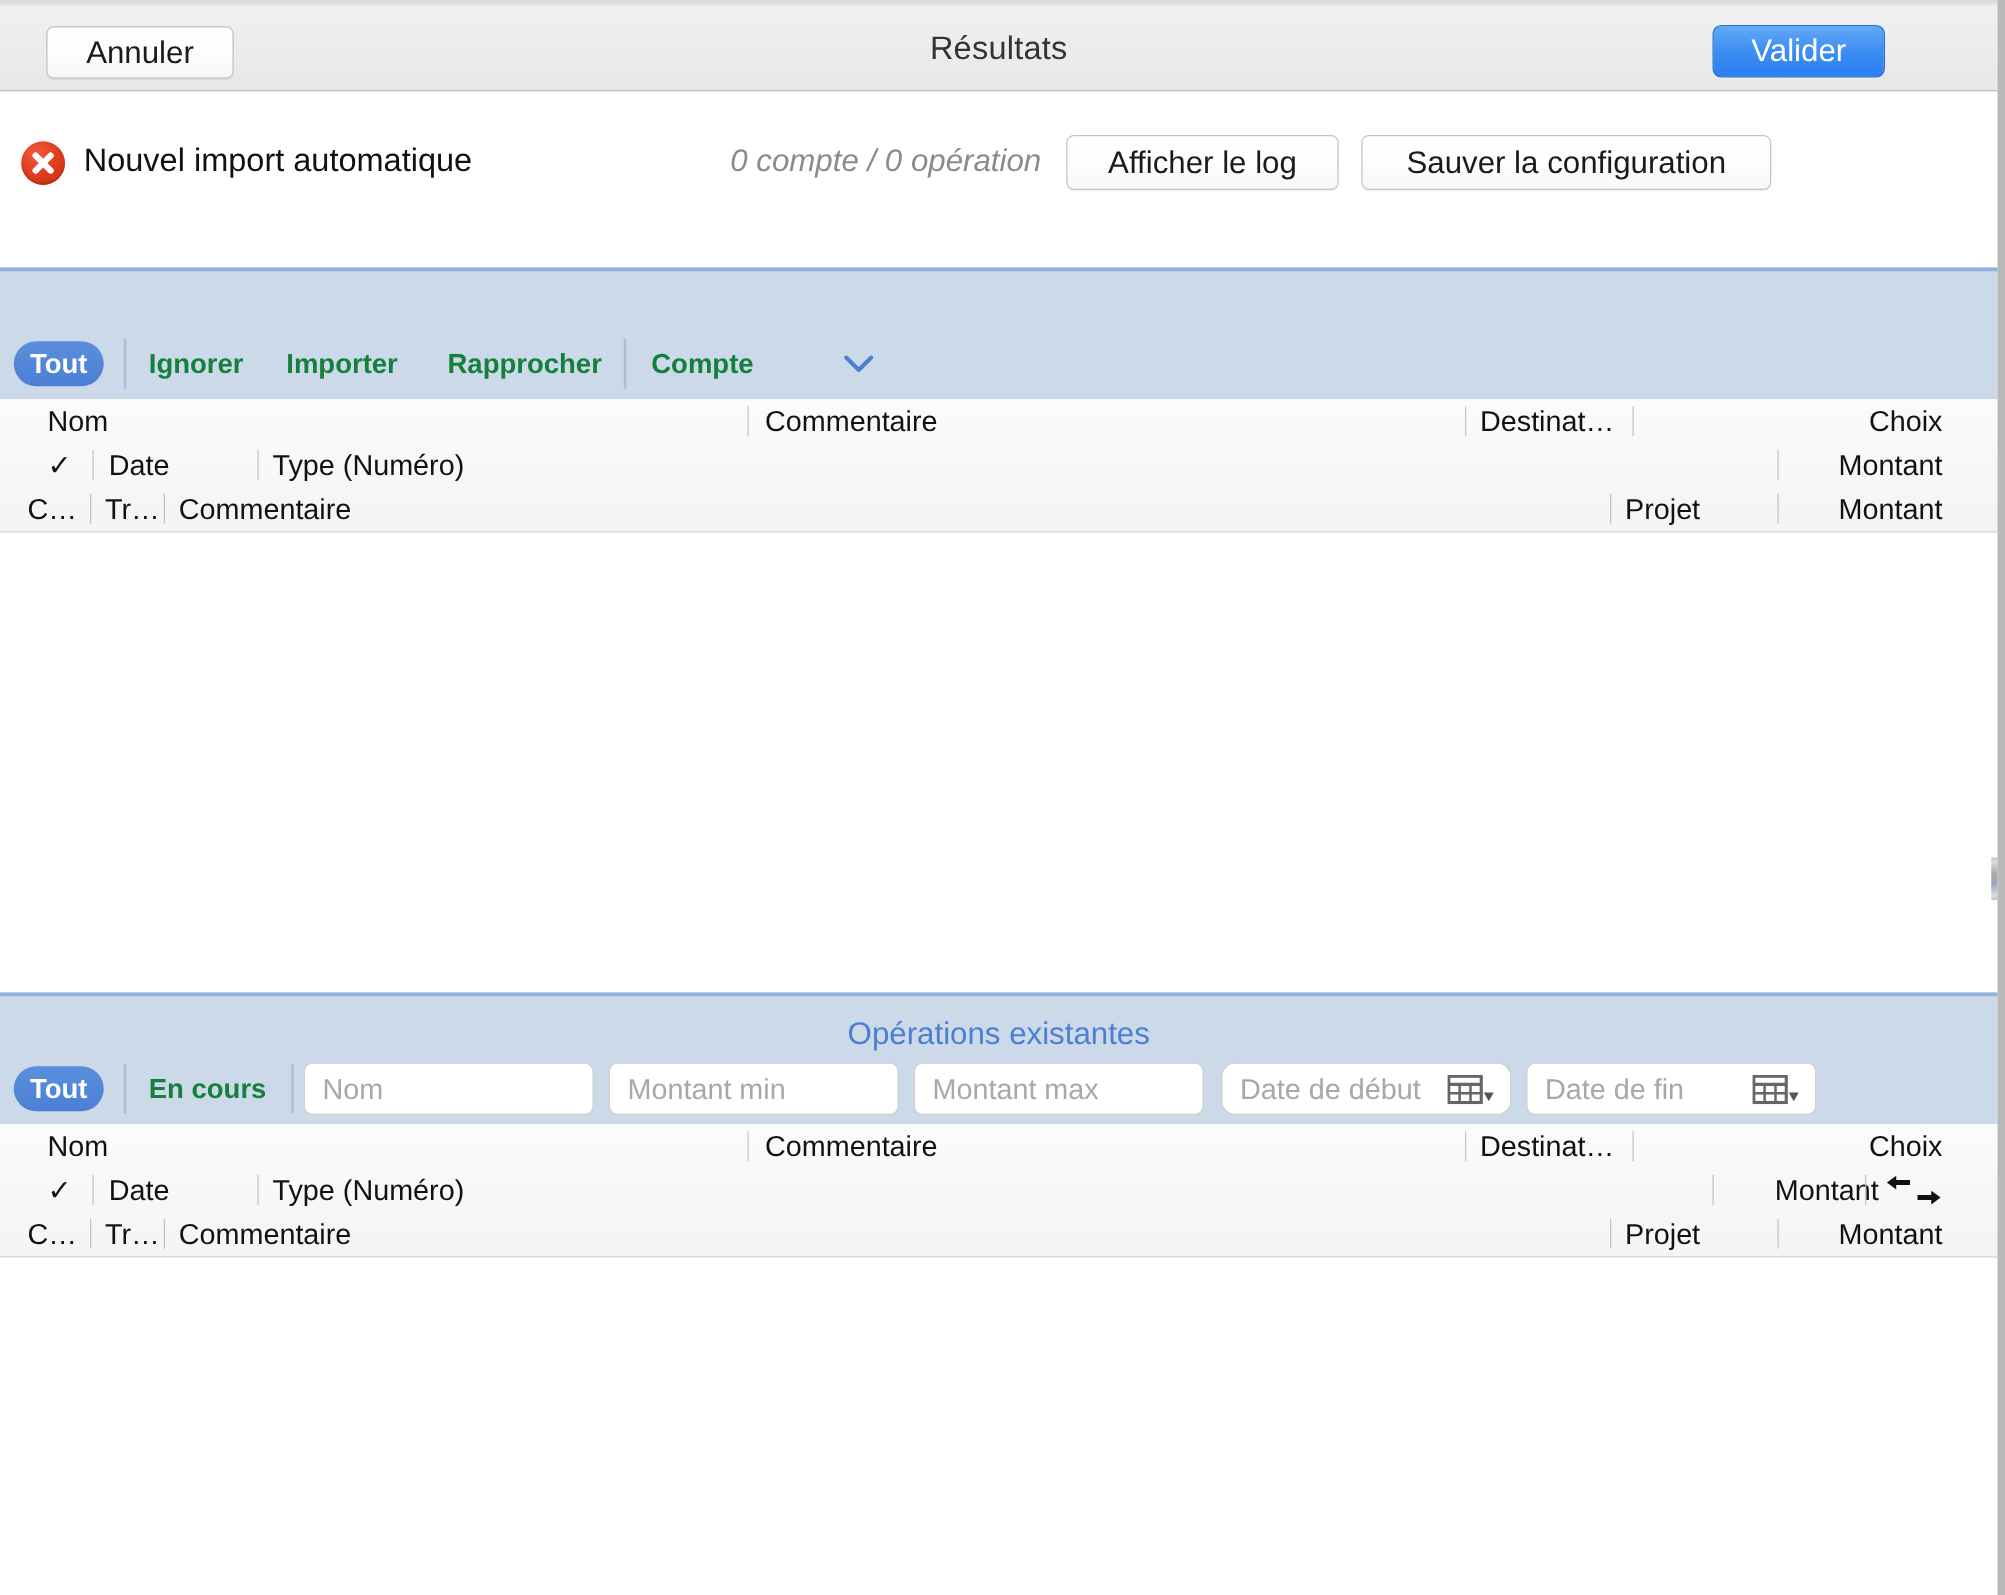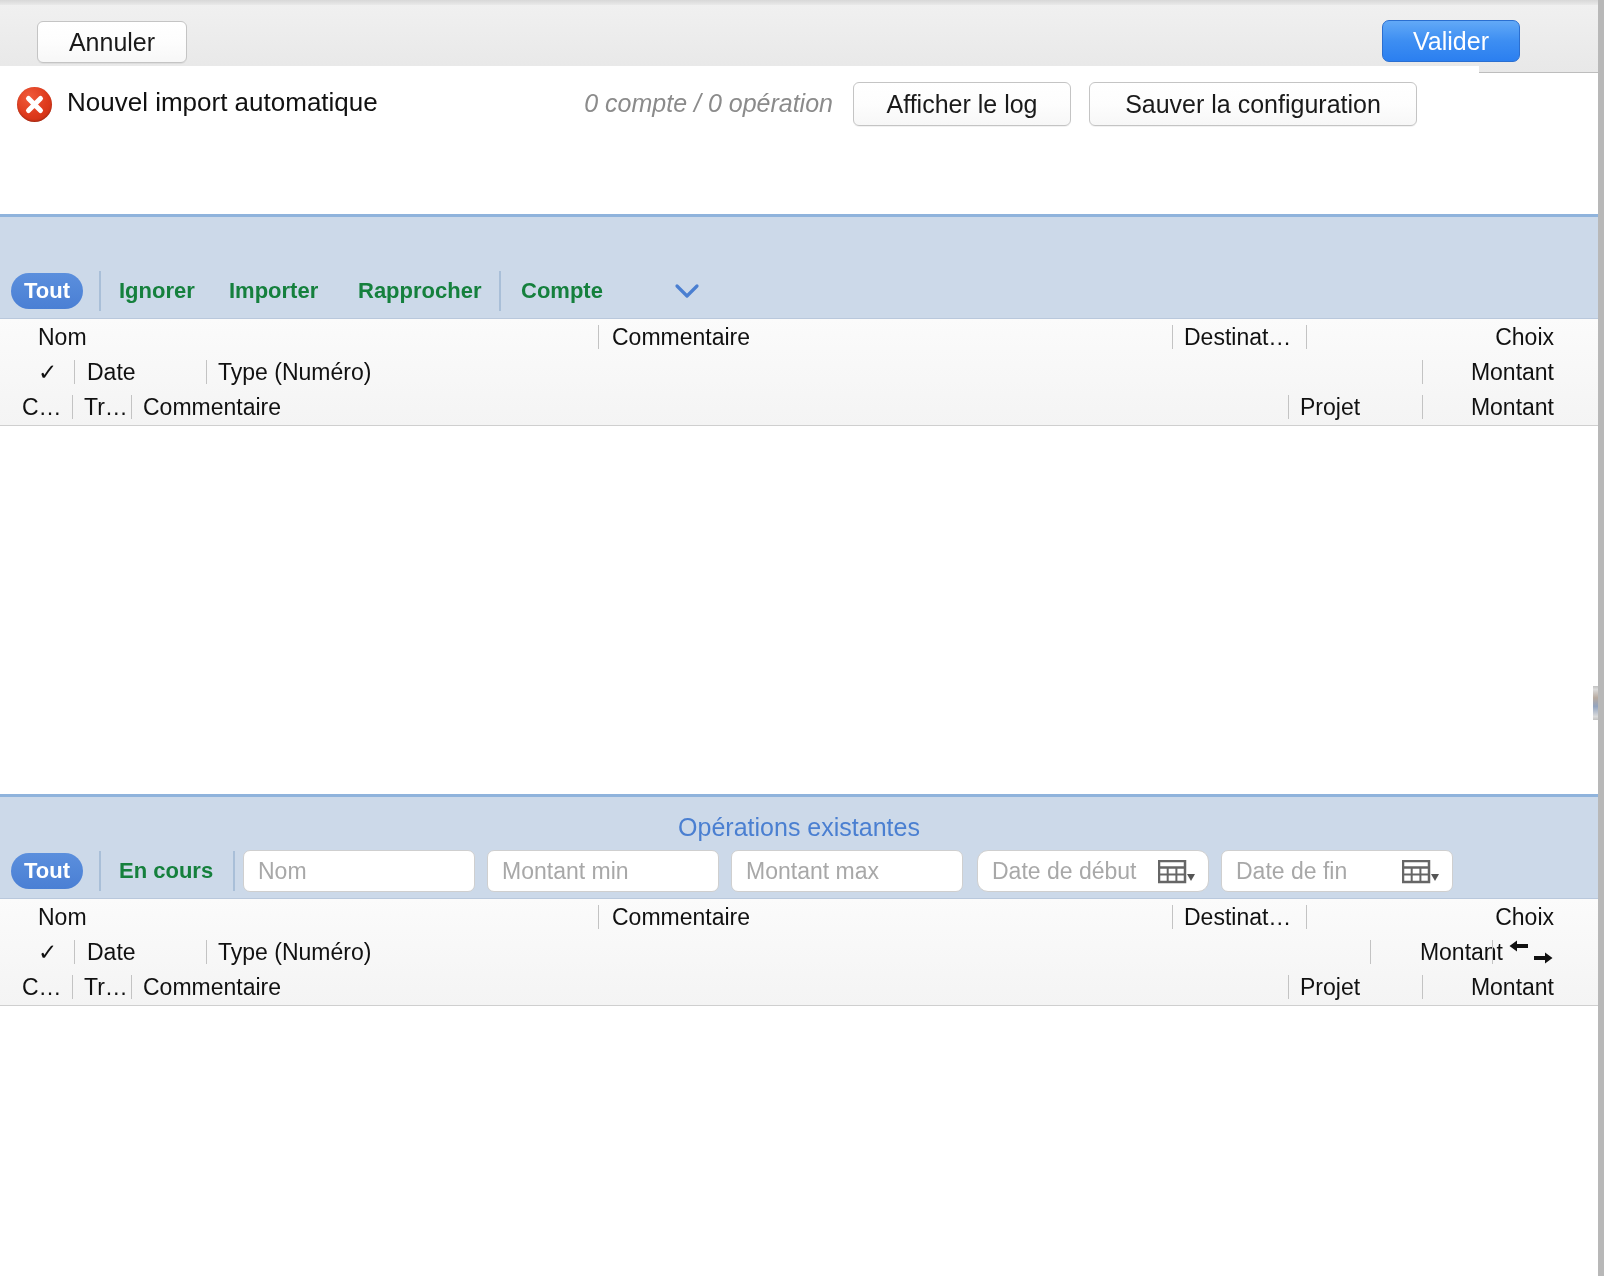--- a/index.html
+++ b/index.html
@@ -38,30 +38,30 @@
     box-shadow: 0 1px 0 rgba(0,0,0,0.05);
     font-family:"Liberation Sans", sans-serif;
     cursor: default;
   }
   #cancel-button { left:37px; top:16px; width:150px; height:42px; }
   .sheet-title {
     position:absolute; left:0; top:18px; width:1598px; text-align:center;
     font-size: 26px; color:#333; letter-spacing:.2px;
   }
   #validate-button {
-    position:absolute; right:78px; top:15px; width:138px; height:42px;
+    position:absolute; right:90px; top:15px; width:138px; height:42px;
     background: linear-gradient(to bottom, #62a9f7 0%, #3d8ef2 50%, #2b7ff0 100%);
     border: 1px solid #2b6fd0; border-radius:7px;
     color:#fff; font-size:25px; display:flex; align-items:center; justify-content:center;
     cursor:default;
   }
 
   
   .statusbar {
-    position:absolute; top:66px; left:0; width:1479px; height:140px; background:#fff;
+    position:absolute; top:92px; left:0; width:1479px; height:140px; background:#fff;
   }
   .err-icon {
     position:absolute; left:17px; top:21px; width:35px; height:35px; border-radius:50%;
     background: radial-gradient(circle at 35% 28%, #f05a3a 0%, #de3a1c 55%, #c62d12 100%);
     box-shadow: inset 0 -1px 2px rgba(0,0,0,.25);
   }
   .err-icon svg { position:absolute; left:0; top:0; }
   .import-name {
     position:absolute; left:67px; top:21px; font-size:26px; color:#111;
   }
@@ -144,20 +144,21 @@
 </head>
 <body>
 
 <div id="app">
 
   <div class="win-top"></div>
   <div class="right-edge"></div>
 
   <div class="titlebar">
     <div class="btn-plain" id="cancel-button">Annuler</div>
+    <div class="sheet-title">Résultats</div>
     <div id="validate-button">Valider</div>
   </div>
 
   <div class="statusbar">
     <div class="err-icon">
       <svg width="35" height="35" viewBox="0 0 35 35">
         <path d="M11.5 11.5 L23.5 23.5 M23.5 11.5 L11.5 23.5" stroke="#ffffff" stroke-width="5" stroke-linecap="round"></path>
       </svg>
     </div>
     <div class="import-name">Nouvel import automatique</div>

